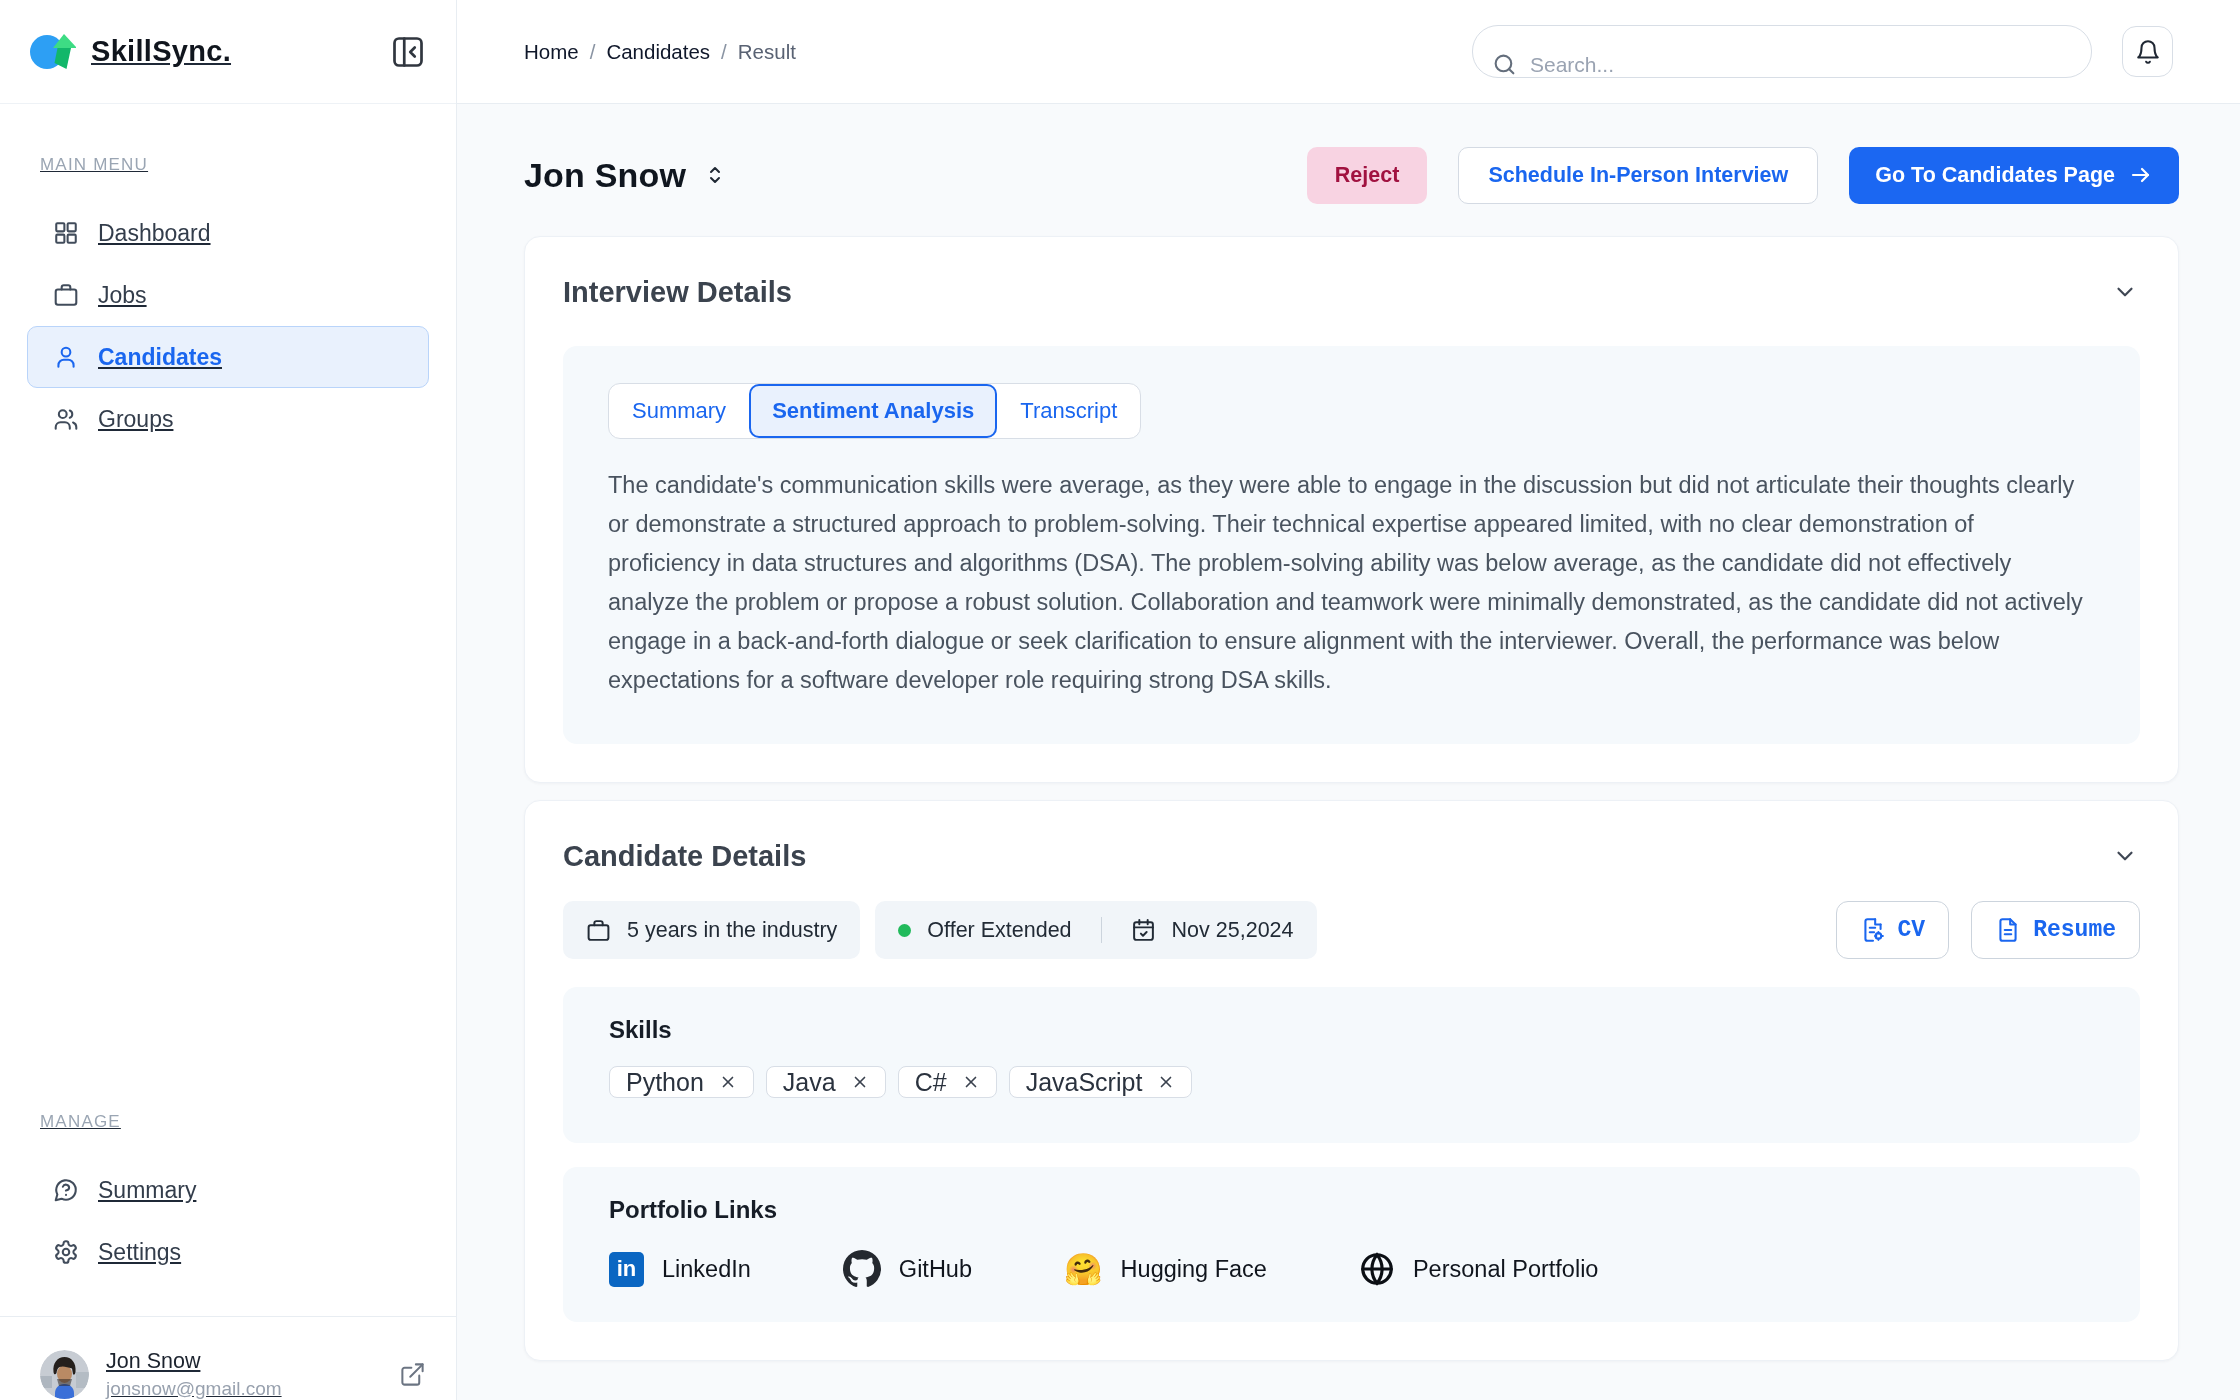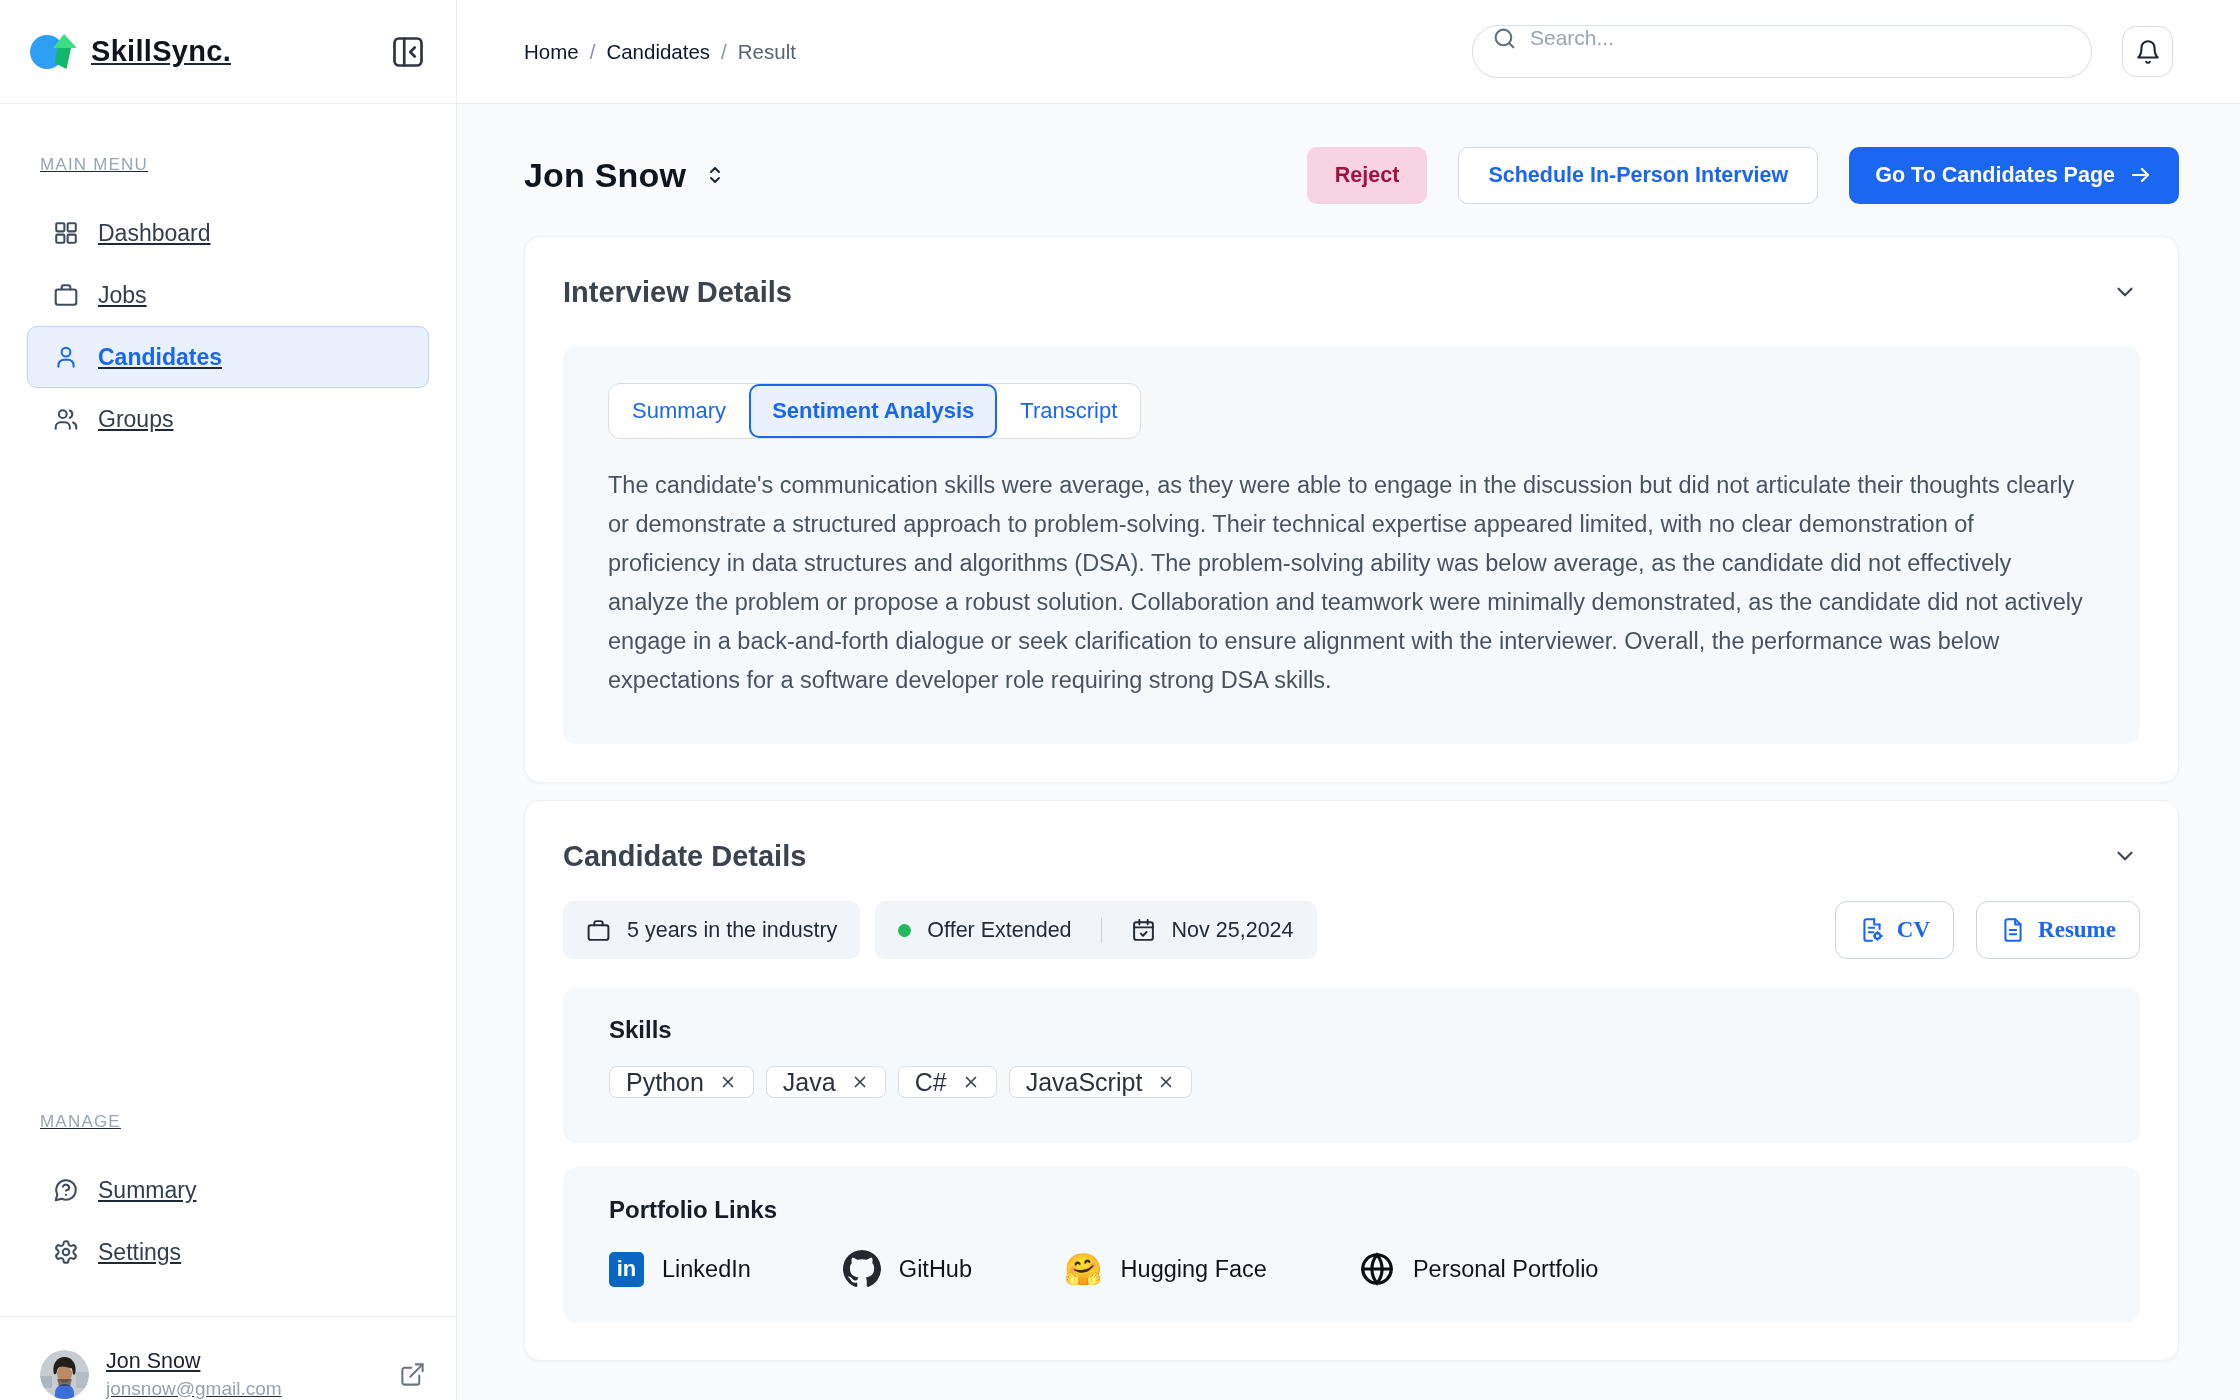--- a/index.html
+++ b/index.html
@@ -59,21 +59,21 @@
     display:flex; align-items:center; padding:0 67px; flex:none;
   }
   .breadcrumb { font-size:20.5px; display:flex; gap:11px; align-items:center; }
   .crumb-link { color:#0f172a; text-decoration:none; cursor:pointer; }
   .crumb-sep { color:#8a94a3; }
   .crumb-current { color:#596273; }
 
   .search-wrap {
     margin-left:auto; width:620px; height:53px;
     border:1px solid #d8dee6; border-radius:26px; background:#fff;
-    display:flex; align-items:flex-start; padding:0 19px; gap:13px;
+    display:flex; align-items:flex-end; padding:0 19px; gap:13px;
   }
   .search-wrap input {
     border:none; outline:none; flex:1; font-size:21px;
     font-family:"Liberation Sans", sans-serif; color:#374151; background:transparent;
   }
   .search-wrap input::placeholder { color:#9aa3b2; }
   .bell-btn {
     width:51px; height:51px; border:1px solid #d8dee6; border-radius:14px;
     background:#fff; margin-left:30px; display:flex; align-items:center; justify-content:center; cursor:pointer;
   }
@@ -121,21 +121,21 @@
     font-size:21.5px; color:#222b36;
   }
   .badge + .badge { margin-left:15px; }
   .dot { width:13px; height:13px; border-radius:50%; background:#21ba5c; }
   .divider-v { width:1px; height:26px; background:#ccd4dd; margin:0 13px; }
   .doc-btns { margin-left:auto; display:flex; gap:22px; }
   .doc-btn {
     height:58px; border:1px solid #ccd4dd; border-radius:12px; background:#fff;
     color:#1a66ef; font-weight:bold; font-size:23px;
     display:flex; align-items:center; gap:12px; padding:0 23px; cursor:pointer;
-    font-family:Liberation Serif, serif;
+    font-family:Liberation Mono, monospace;
   }
 
   .sub-panel { padding:28px 46px 0; margin-top:28px; }
   .skills-panel { height:156px; }
   .portfolio-panel { height:155px; margin-top:24px; }
   .sub-title { font-size:24px; font-weight:bold; color:#161d27; line-height:30px; }
   .tags-row { margin-top:21px; display:flex; }
   .tag {
     background:#fff; border:1px solid #d8dee6; border-radius:8px; height:32px;
     display:inline-flex; align-items:center; gap:15px; padding:0 16px;

